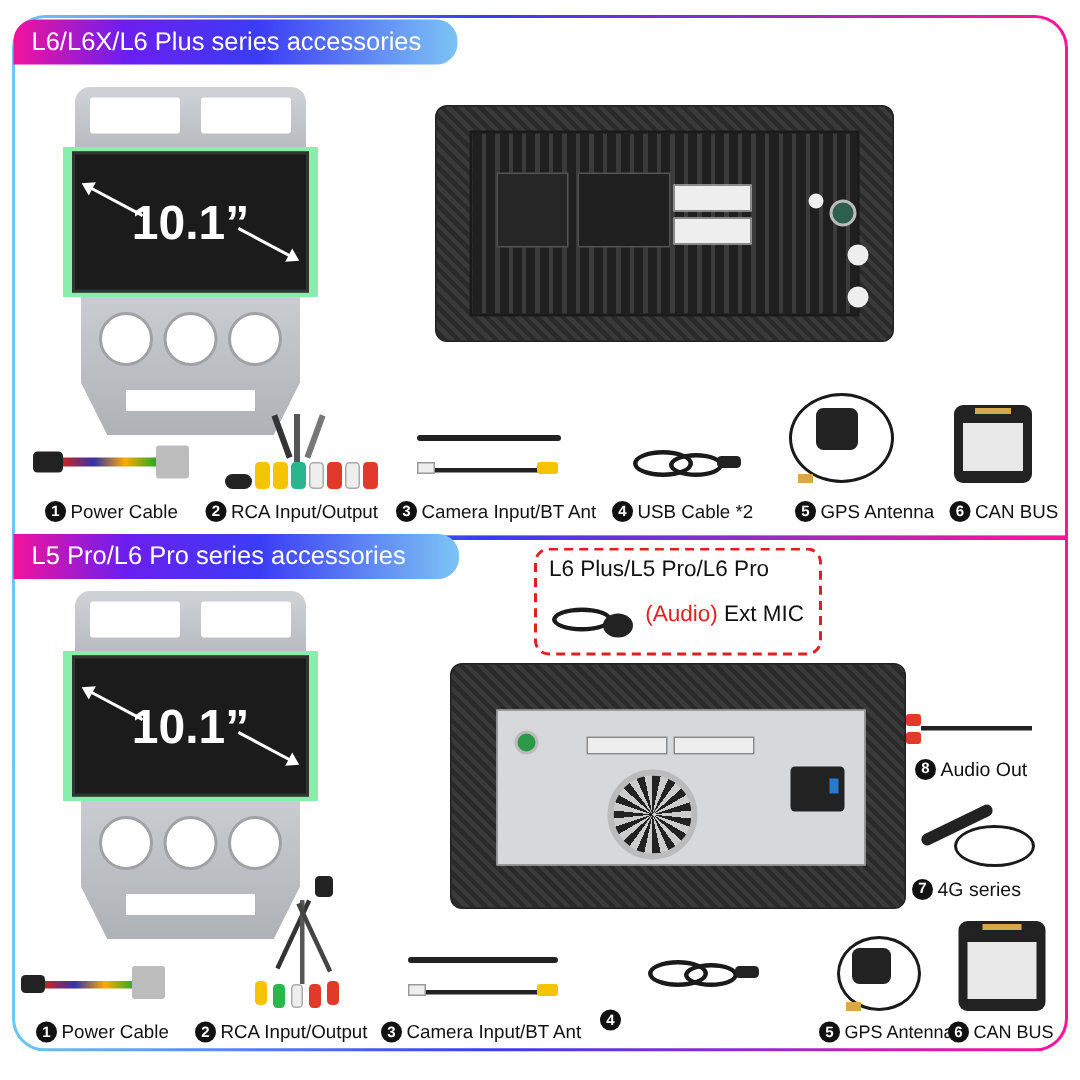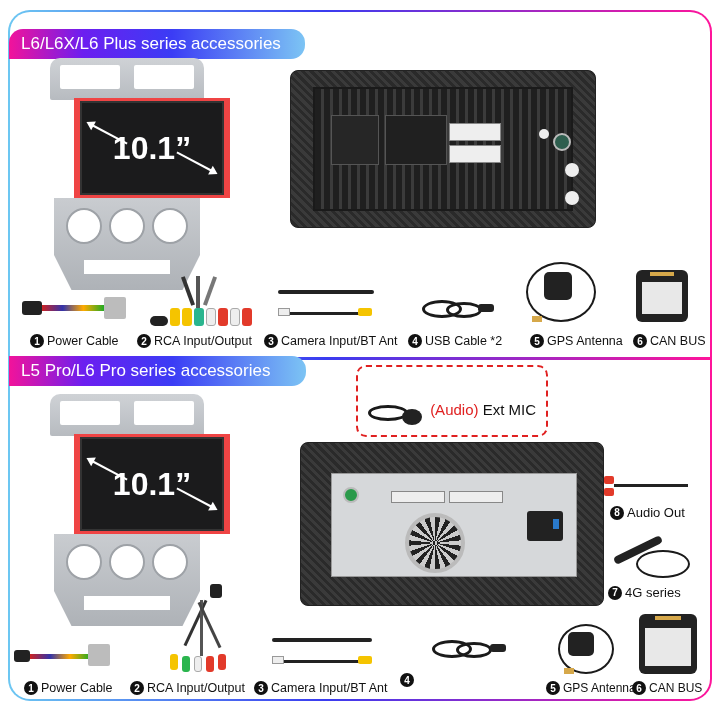--- a/index.html
+++ b/index.html
@@ -20,33 +20,33 @@
     background: linear-gradient(90deg, #6cc7f2 0%, #3a3cf0 45%, #ff149a 100%);
   }
 
   .section-title {
     position: absolute; left: 9px; height: 30px; padding: 0 14px 0 12px;
     border-radius: 0 14px 14px 0;
     background: linear-gradient(90deg, #f2139a 0%, #6c1ef0 25%, #3b3cf5 55%, #7cc4f4 100%);
     color: #fff; font-size: 17px; line-height: 30px; font-weight: normal;
     white-space: nowrap;
   }
-  .section-title.t1 { top: 13px; width: 296px; border-top-left-radius: 14px; margin-top: 16px; }
+  .section-title.t1 { top: 13px; width: 296px; border-top-left-radius: 14px; }
   .section-title.t2 { top: 356px; width: 297px; }
 
   
   .headunit { position: absolute; width: 170px; }
   .hu-top {
     position: absolute; left: 8px; top: 0; width: 154px; height: 42px;
     background: linear-gradient(180deg,#cfd2d6,#b7bbc0); border-radius: 10px 10px 2px 2px;
   }
   .hu-top .slot { position: absolute; top: 7px; width: 60px; height: 24px; background: #fff; border-radius: 2px; }
   .hu-screen {
-    position: absolute; left: 0; top: 40px; width: 156px; height: 100px;
-    background: #ef4444; padding: 3px 6px; margin-left: 32px;
+    position: absolute; left: 0; top: 40px; width: 170px; height: 100px;
+    background: #86efac; padding: 3px 6px;
   }
   .hu-screen .glass {
     width: 100%; height: 100%; background: #1b1b1c; border: 2px solid #333;
     position: relative; display: flex; align-items: center; justify-content: center;
   }
   .hu-screen .size { color: #fff; font-size: 32px; font-weight: bold; font-family: "Liberation Sans", sans-serif; }
   .arrow { position: absolute; height: 2px; background: #fff; width: 42px; }
   .arrow.a1 { left: 8px; top: 20px; transform: rotate(28deg); transform-origin: left center; }
   .arrow.a2 { right: 8px; bottom: 20px; transform: rotate(28deg); transform-origin: right center; }
   .arrow::after { content: ""; position: absolute; top: -4px; border: 5px solid transparent; }
@@ -210,20 +210,21 @@
   <span>GPS Antenna</span>
 </div>
 <div class="caption" style="left:633px;top:334px;">
   <span class="num">6</span>
   <span>CAN BUS</span>
 </div>
 
 <div class="section-title t2">L5 Pro/L6 Pro series accessories</div>
 
 <div class="gift-box">
+  <span class="gtitle">L6 Plus/L5 Pro/L6 Pro</span>
   <div class="shape" style="left:10px;top:36px;width:54px;height:22px;">
     <div class="wire" style="left:0;top:2px;width:40px;height:16px;"></div>
     <div class="shape dark-box" style="left:34px;top:6px;width:20px;height:16px;border-radius:50%;"></div>
   </div>
   <span class="gline">
     <span class="gift">(Audio)</span>
     <span>Ext MIC</span>
   </span>
 </div>
 

